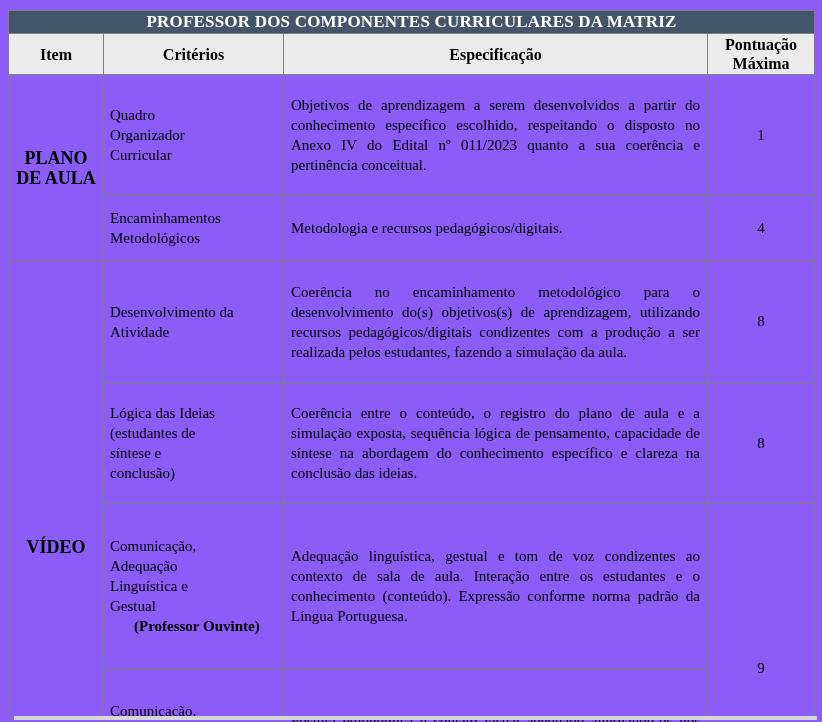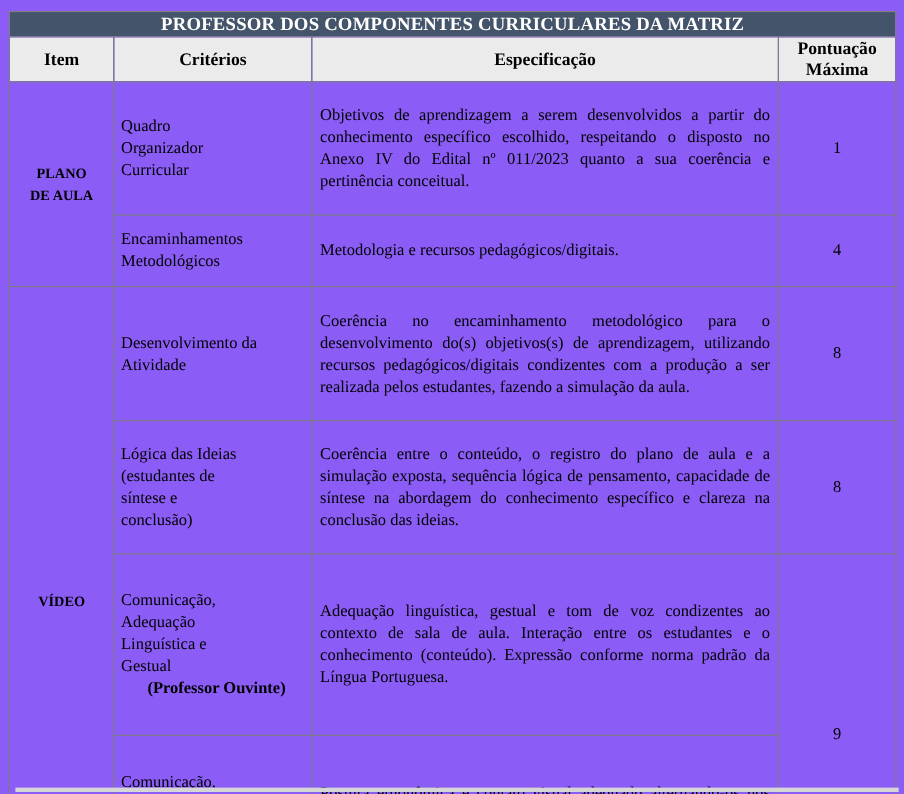--- a/index.html
+++ b/index.html
@@ -42,21 +42,21 @@
     font-size: 16px;
     text-align: center;
     vertical-align: middle;
     height: 40px;
     line-height: 19px;
     padding: 0 4px;
   }
   
   td.item-cell {
     font-weight: bold;
-    font-size: 13px;
+    font-size: 18px;
     text-align: center;
     vertical-align: middle;
     white-space: pre-line;
     line-height: 20px;
     padding: 0 2px;
   }
   td.crit-cell {
     font-size: 15px;
     vertical-align: middle;
     white-space: pre-line;

